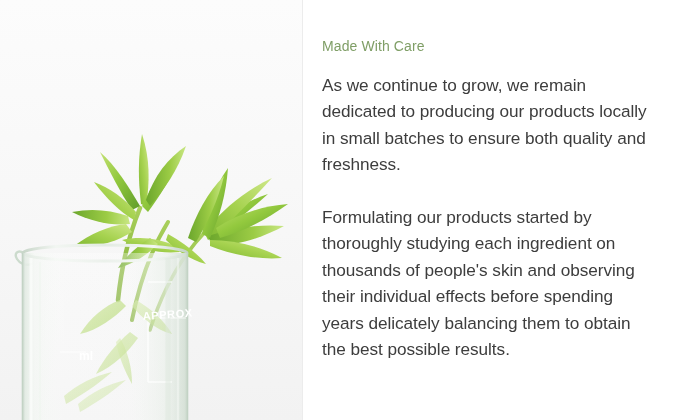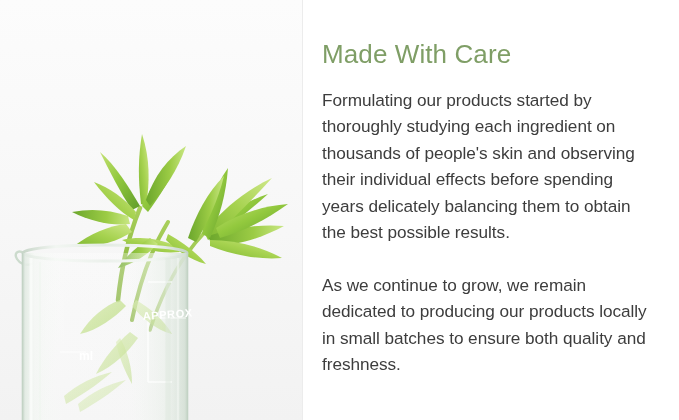--- a/index.html
+++ b/index.html
@@ -47,21 +47,21 @@
   }
 
   
   .text-panel{
     flex:1 1 auto;
     padding:38px 30px 0 19px;
     background:#ffffff;
   }
   .headline{
     color:#7f9e66;
-    font-size:26px;
+    font-size:14px;
     font-weight:400;
     line-height:1.25;
     letter-spacing:.1px;
     margin-bottom:16px;
     white-space:nowrap;
   }
   .body-copy{
     color:#3d3d3d;
     font-size:17.2px;
     font-weight:400;
@@ -204,18 +204,18 @@
       <text x="143" y="320" font-family="Liberation Sans, sans-serif" font-size="11" font-weight="bold" fill="#ffffff" letter-spacing="0.6" transform="rotate(-4 143 320)">APPROX</text>
       <text x="79" y="360" font-family="Liberation Sans, sans-serif" font-size="12" font-weight="bold" fill="#ffffff">ml</text>
     </svg>
 
     <div class="panel-divider"></div>
   </div>
 
   <div class="text-panel">
     <h2 class="headline">Made With Care</h2>
 
+    <p class="body-copy">As we continue to grow, we remain dedicated to producing our products locally in small batches to ensure both quality and freshness.</p>
+
     <p class="body-copy">Formulating our products started by thoroughly studying each ingredient on thousands of people's skin and observing their individual effects before spending years delicately balancing them to obtain the best possible results.</p>
-
-    <p class="body-copy">As we continue to grow, we remain dedicated to producing our products locally in small batches to ensure both quality and freshness.</p>
   </div>
 
 </div>
 
 </body></html>

